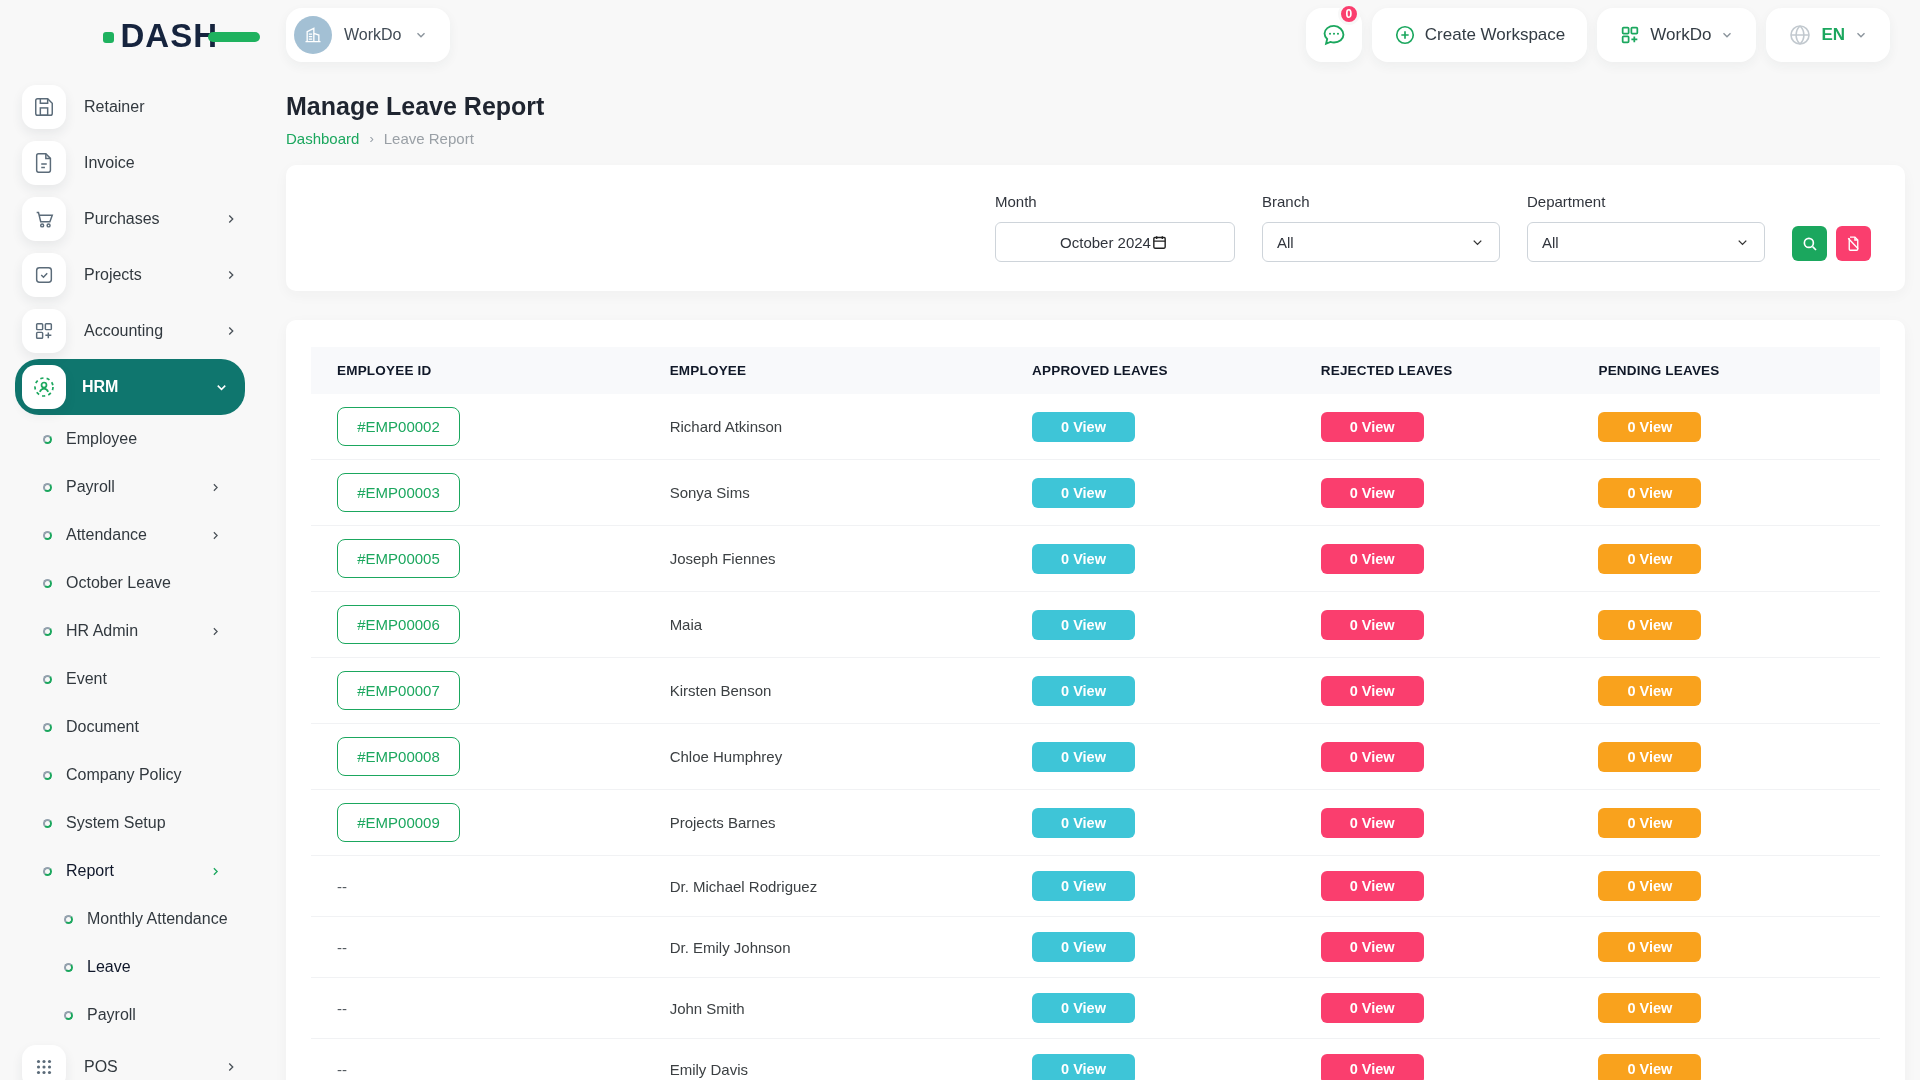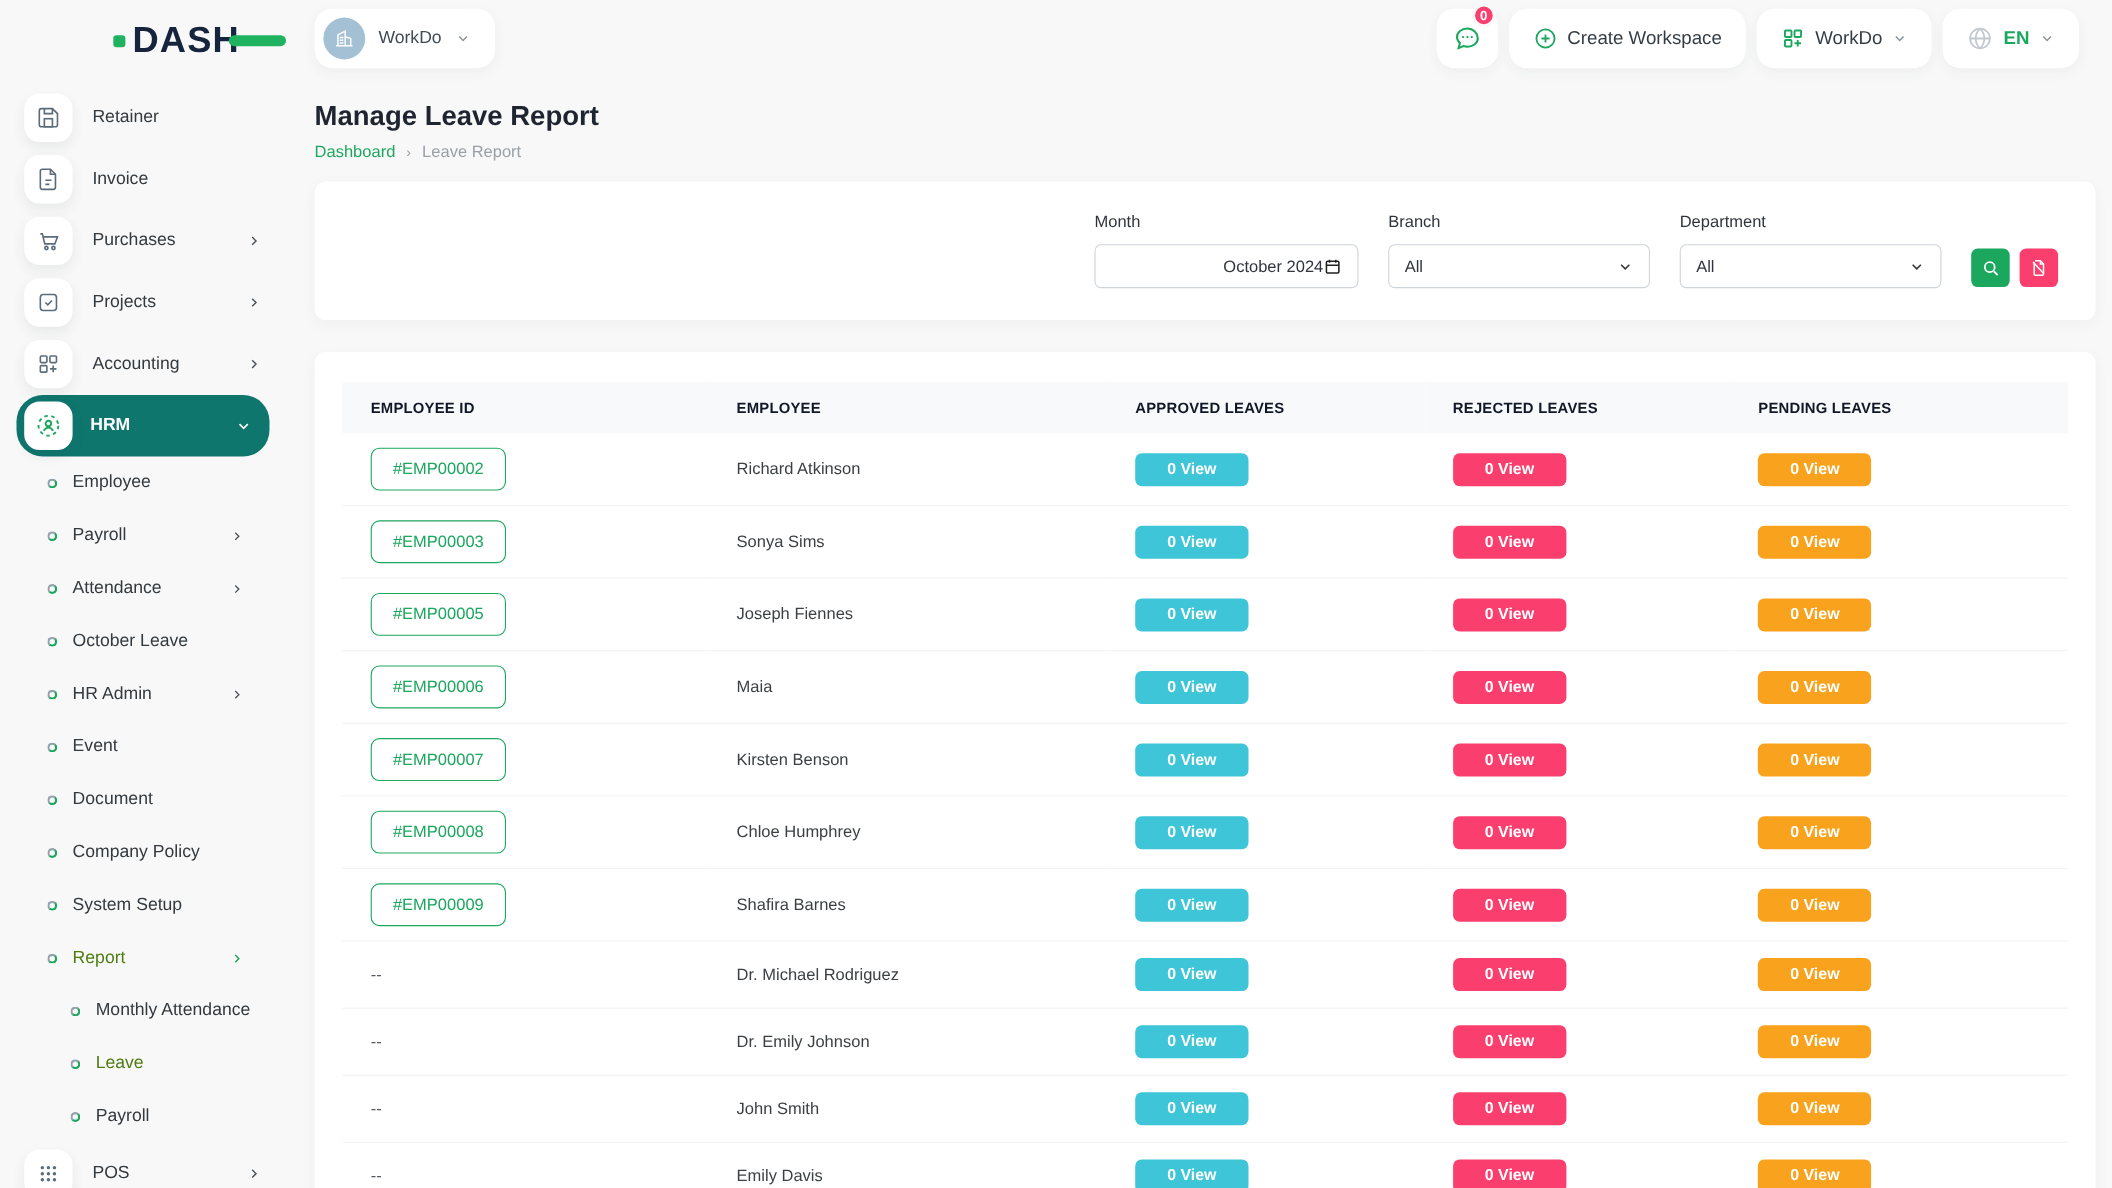--- a/index.html
+++ b/index.html
@@ -38,21 +38,21 @@
   .side-label { margin-left:18px; font-size:16px; font-weight:500; color:#32393f; }
   .side-chev { margin-left:auto; color:#495057; }
   .side-item.active-main { background:#0f766e; border-radius:24px; margin:0 15px; padding:0 16px 0 7px; height:56px; }
   .side-item.active-main .side-label { color:#fff; font-weight:700; margin-left:16px; }
   .side-item.active-main .side-chev { color:#fff; }
 
   .sub-item { height:48px; display:flex; align-items:center; padding-left:43px; cursor:pointer; }
   .sub-item .bullet { width:9px; height:9px; border-radius:50%; border:2px solid #93a1ad; border-bottom-color:#1ba75e; border-right-color:#1ba75e; flex:0 0 auto; }
   .sub-item .sub-label { margin-left:14px; font-size:16px; font-weight:500; color:#32393f; }
   .sub-item .side-chev { margin-right:38px; }
-  .sub-item.active .sub-label { color:#4d7c0f; }
+  .sub-item.active .sub-label { color:#0f172a; }
   .sub-item.active .side-chev { color:#1ba75e; }
   .sub-sub { padding-left:64px; }
 
   
   .main { position:absolute; left:260px; top:70px; right:0; bottom:0; padding:22px 15px 0 26px; overflow:hidden; }
   .page-title { font-size:25px; font-weight:700; color:#1f2530; }
   .breadcrumb { margin-top:9px; display:flex; align-items:center; gap:10px; font-size:15px; }
   .crumb-link { color:#1ba75e; cursor:pointer; }
   .crumb-sep { color:#98a0a8; font-size:13px; }
   .crumb-current { color:#9aa0a6; }
@@ -64,21 +64,21 @@
   .f-label { font-size:15px; color:#30343c; display:block; margin-bottom:12px; }
   .radio-row { display:flex; align-items:center; gap:22px; height:40px; }
   .radio-opt { display:flex; align-items:center; gap:8px; cursor:pointer; }
   .radio { width:18px; height:18px; border-radius:50%; border:1px solid #b6bdc4; background:#fff; position:relative; }
   .radio.checked { background:#1ba75e; border-color:#1ba75e; }
   .radio.checked::after { content:""; position:absolute; inset:5px; border-radius:50%; background:#fff; }
   .radio-label { font-size:15px; font-weight:700; color:#2a3138; }
   .field { }
   .input-like { height:40px; border:1px solid #ced4da; border-radius:6px; background:#fff; display:flex; align-items:center;
     padding:0 14px; font-size:15px; color:#30343c; cursor:pointer; }
-  .month-input { width:240px; justify-content:flex-end;padding-left:12px; }
+  .month-input { width:240px; justify-content:center;padding-left:12px; }
   .select-like { width:238px; justify-content:space-between; }
   .filter-btns { display:flex; gap:9px; margin-top:33px; }
   .sq-btn { width:35px; height:35px; border:none; border-radius:6px; display:flex; align-items:center; justify-content:center; cursor:pointer; }
   .search-btn { background:#1ba75e; }
   .reset-btn { background:#fa3e6e; }
 
   
   .table-card { margin-top:29px; padding:27px 25px; height:800px; }
   table { width:100%; border-collapse:collapse; }
   thead tr { background:#f8f9fb; }
@@ -451,21 +451,21 @@
   <tr>
     <td><button class="emp-id-btn">#EMP00008</button></td>
     <td>Chloe Humphrey</td>
     <td><button class="badge teal">0 View</button></td>
     <td><button class="badge pink">0 View</button></td>
     <td><button class="badge orange">0 View</button></td>
   </tr>
 
   <tr>
     <td><button class="emp-id-btn">#EMP00009</button></td>
-    <td>Shafira Barnes</td>
+    <td>Projects Barnes</td>
     <td><button class="badge teal">0 View</button></td>
     <td><button class="badge pink">0 View</button></td>
     <td><button class="badge orange">0 View</button></td>
   </tr>
 
   <tr class="plain-row">
     <td><button class="emp-id-btn plain">--</button></td>
     <td>Dr. Michael Rodriguez</td>
     <td><button class="badge teal">0 View</button></td>
     <td><button class="badge pink">0 View</button></td>

